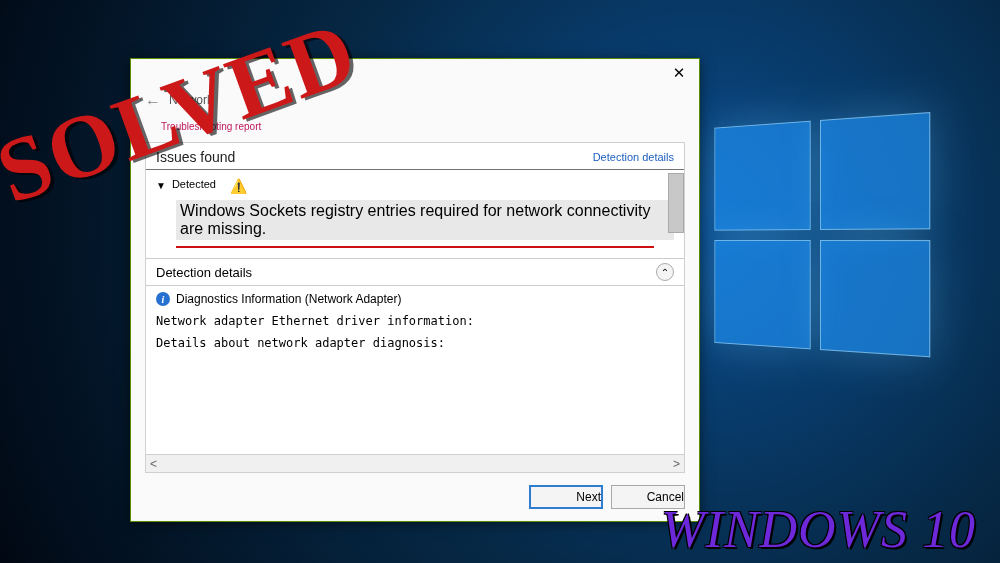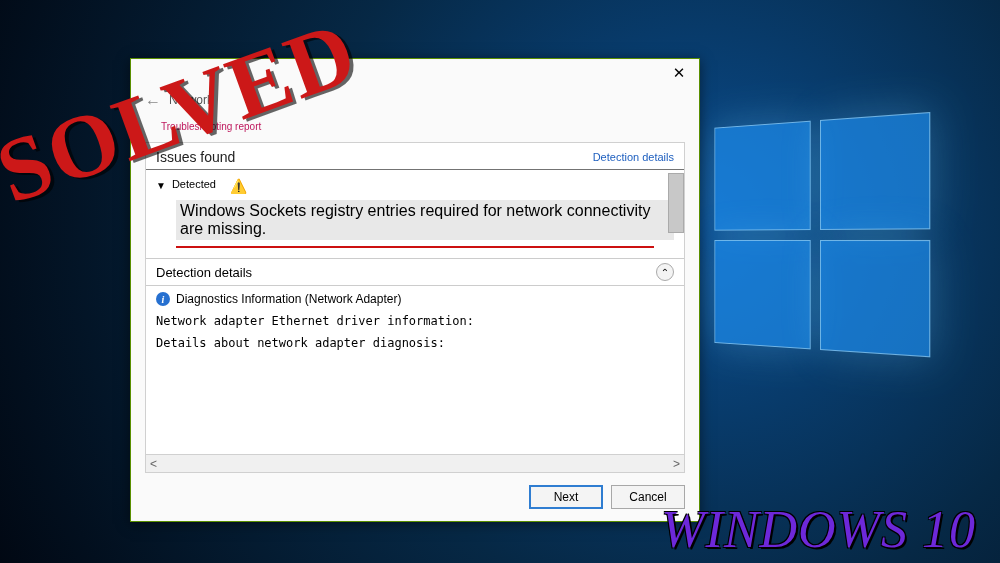--- a/index.html
+++ b/index.html
@@ -130,20 +130,21 @@
     .btnbar {
       display: flex; justify-content: flex-end; gap: 8px;
       padding: 12px 14px;
     }
     .btn {
       min-width: 74px; height: 24px;
       font-size: 12px;
       border: 1px solid #a8a8a8;
       background: #f4f4f4;
       cursor: pointer;
+      text-align: right;
     }
     .btn.primary { border: 2px solid #2f7dd1; }
 
     
     .solved {
       position: absolute;
       left: -10px; top: 60px;
       transform: rotate(-20deg);
       font-family: 'Times New Roman', Georgia, serif;
       font-size: 90px; font-weight: 700;

